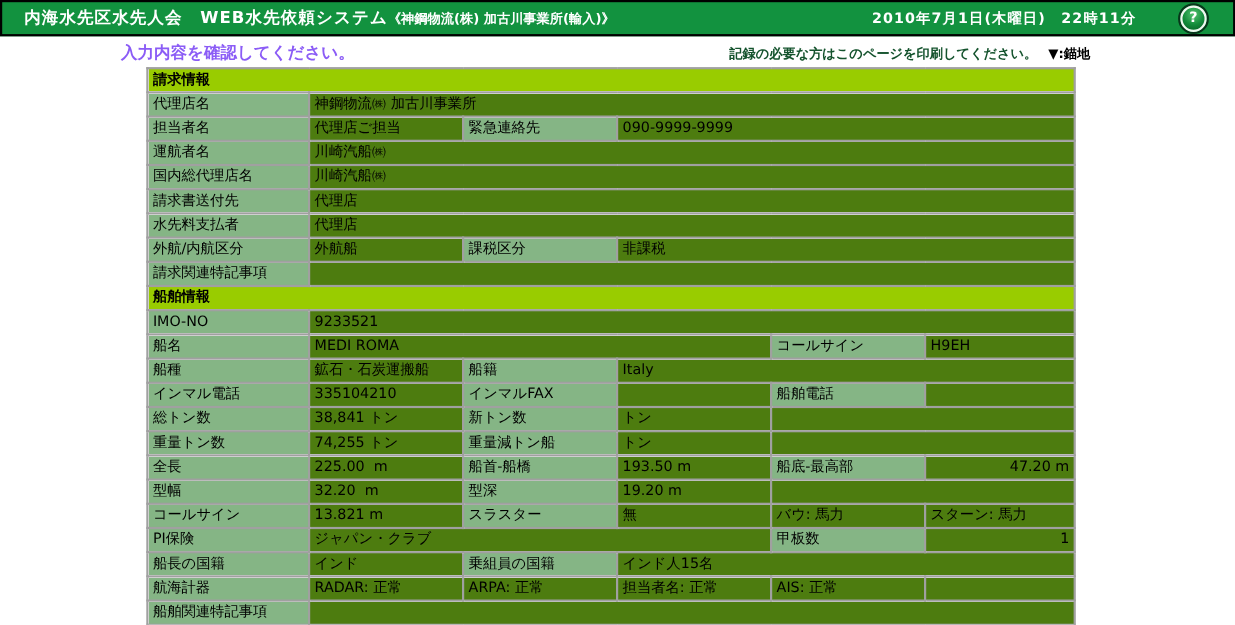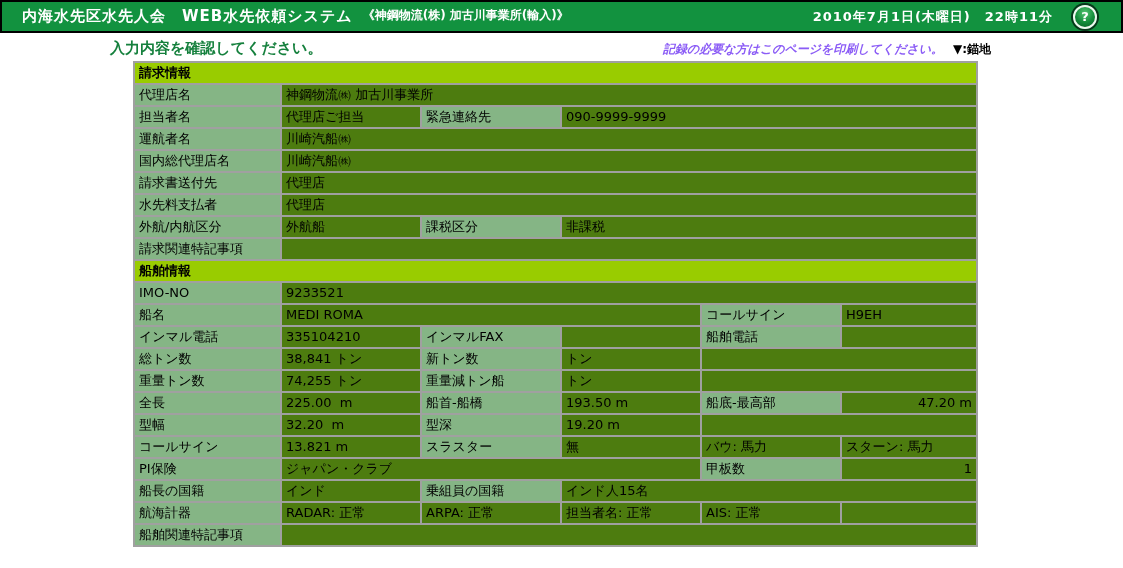--- a/index.html
+++ b/index.html
@@ -8,40 +8,40 @@
     font-family:"DejaVu Sans","Liberation Sans",sans-serif;
     -webkit-font-smoothing:none;
   }
   
   .titlebar {
     box-sizing:border-box; width:1123px; height:33px;
     background:#12923f; border:2px solid #000000;
     display:flex; justify-content:space-between; align-items:center;
     padding:0 8px 0 20px; color:#ffffff;
   }
-  .title-left { display:flex; align-items:flex-start; gap:10px; white-space:pre; }
+  .title-left { display:flex; align-items:flex-end; gap:0; white-space:pre; }
   .app-title { font-size:15px; font-weight:bold; letter-spacing:1px; }
   .app-subtitle { font-size:12px; font-weight:bold; }
-  .title-right { display:flex; align-items:center; gap:20px; padding-right:16px; }
+  .title-right { display:flex; align-items:center; gap:40px; padding-right:16px; }
   .datetime { font-size:13px; font-weight:bold; letter-spacing:1px; white-space:pre; }
   .help-icon {
     width:20px; height:20px; border-radius:50%;
     background:radial-gradient(circle at 50% 30%, #55c472 0%, #128c3a 55%, #075a24 100%);
     border:2px solid #eef7ef; box-shadow:0 0 0 2px #07361a;
     color:#ffffff; font-weight:bold; font-size:13px; line-height:20px;
     display:flex; align-items:center; justify-content:center; cursor:pointer;
   }
   
   .notice {
     display:flex; justify-content:space-between; align-items:baseline;
     margin:6px 132px 3px 110px; white-space:pre;
   }
-  .warn { color:#15803d; font-weight:bold; font-size:15px; }
+  .warn { color:#8b5cf6; font-weight:bold; font-size:15px; }
   .notice-right { display:flex; align-items:baseline; }
-  .print-note { color:#8b5cf6; font-size:12px; font-weight:bold;font-style:italic; }
+  .print-note { color:#14532d; font-size:12px; font-weight:bold; }
   .anchor-note { color:#000000; font-size:12px; font-weight:bold; margin-left:10px; }
   
   table.form {
     border-collapse:collapse; table-layout:fixed;
     margin-left:133px; width:843px;
   }
   table.form td {
     border:2px solid #a0a0a0; height:18px;
     font-size:13px; line-height:18px; padding:1px 4px;
     white-space:pre; overflow:hidden; color:#000000;
@@ -131,20 +131,26 @@
         <td class="lbl">IMO-NO</td>
         <td colspan="5" class="val">9233521</td>
       </tr>
       <tr>
         <td class="lbl">船名</td>
         <td colspan="3" class="val">MEDI ROMA</td>
         <td class="lbl">コールサイン</td>
         <td class="val">H9EH</td>
       </tr>
       <tr>
+        <td class="lbl">船種</td>
+        <td class="val">鉱石・石炭運搬船</td>
+        <td class="lbl">船籍</td>
+        <td colspan="3" class="val">Italy</td>
+      </tr>
+      <tr>
         <td class="lbl">インマル電話</td>
         <td class="val">335104210</td>
         <td class="lbl">インマルFAX</td>
         <td class="val"></td>
         <td class="lbl">船舶電話</td>
         <td class="val"></td>
       </tr>
       <tr>
         <td class="lbl">総トン数</td>
         <td class="val num">38,841 トン</td>

